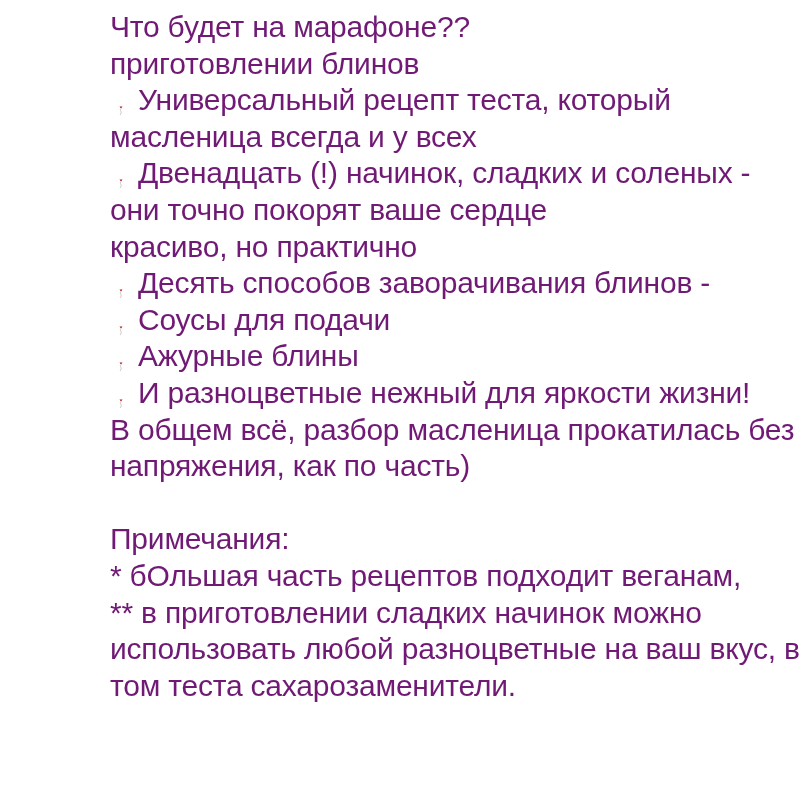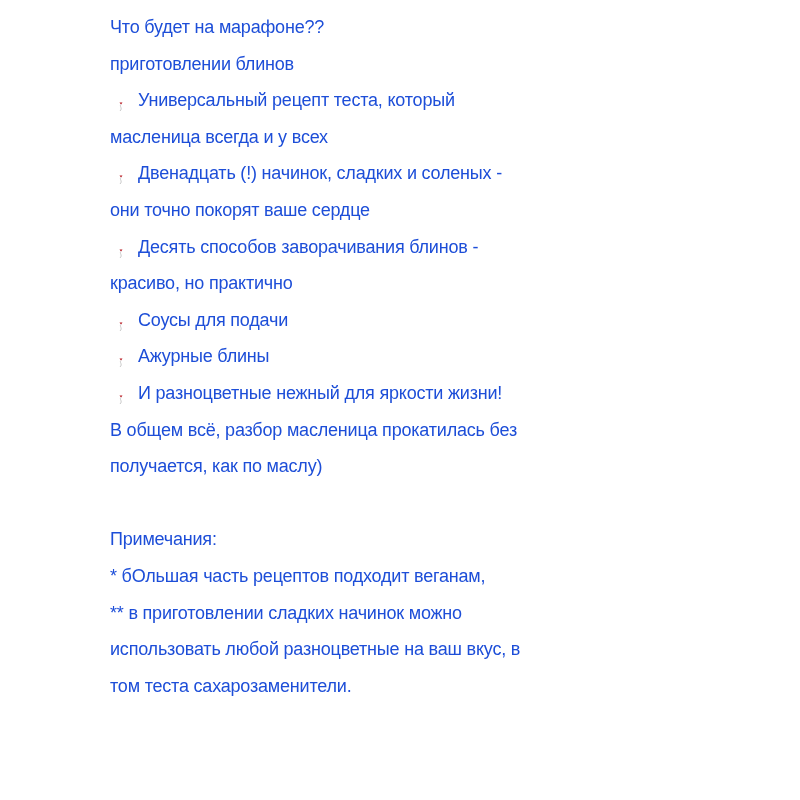--- a/index.html
+++ b/index.html
@@ -9,23 +9,23 @@
       height: 800px;
       background: #ffffff;
       overflow: hidden;
     }
     .page {
       position: absolute;
       left: 110px;
       top: 9px;
       width: 660px;
       font-family: "Liberation Sans", sans-serif;
-      font-size: 18px;
+      font-size: 30px;
       line-height: 36.6px;
-      color: #1d4ed8;
+      color: #701a75;
       letter-spacing: -0.2px;
     }
     .line {
       white-space: nowrap;
       display: block;
       height: 36.6px;
     }
     .blank { height: 36.6px; }
     .balloon {
       display: inline-block;
@@ -60,30 +60,30 @@
     <span class="balloon">
       <svg width="22" height="28" viewBox="0 0 22 28">
           <ellipse cx="11" cy="9.5" rx="9" ry="9.5" fill="url(#bg0)"></ellipse>
           <path d="M9.5 18.5 L12.5 18.5 L11 20.5 Z" fill="#b5141d"></path>
           <path d="M11 20.5 C9 22.5 13 24 10 27" stroke="#c9c9c9" stroke-width="1" fill="none"></path>
         </svg>
     </span><span>Двенадцать (!) начинок, сладких и соленых -</span>
   </div>
   <div class="line">они точно покорят ваше сердце</div>
 
+  <div class="line">красиво, но практично</div>
   <div class="line">
     <span class="balloon">
       <svg width="22" height="28" viewBox="0 0 22 28">
           <ellipse cx="11" cy="9.5" rx="9" ry="9.5" fill="url(#bg0)"></ellipse>
           <path d="M9.5 18.5 L12.5 18.5 L11 20.5 Z" fill="#b5141d"></path>
           <path d="M11 20.5 C9 22.5 13 24 10 27" stroke="#c9c9c9" stroke-width="1" fill="none"></path>
         </svg>
     </span><span>Десять способов заворачивания блинов -</span>
   </div>
-  <div class="line">красиво, но практично</div>
 
 
   <div class="line">
     <span class="balloon">
       <svg width="22" height="28" viewBox="0 0 22 28">
           <ellipse cx="11" cy="9.5" rx="9" ry="9.5" fill="url(#bg0)"></ellipse>
           <path d="M9.5 18.5 L12.5 18.5 L11 20.5 Z" fill="#b5141d"></path>
           <path d="M11 20.5 C9 22.5 13 24 10 27" stroke="#c9c9c9" stroke-width="1" fill="none"></path>
         </svg>
     </span><span>Соусы для подачи</span>
@@ -103,21 +103,21 @@
     <span class="balloon">
       <svg width="22" height="28" viewBox="0 0 22 28">
           <ellipse cx="11" cy="9.5" rx="9" ry="9.5" fill="url(#bg0)"></ellipse>
           <path d="M9.5 18.5 L12.5 18.5 L11 20.5 Z" fill="#b5141d"></path>
           <path d="M11 20.5 C9 22.5 13 24 10 27" stroke="#c9c9c9" stroke-width="1" fill="none"></path>
         </svg>
     </span><span>И разноцветные нежный для яркости жизни!</span>
   </div>
 
   <div class="line">В общем всё, разбор масленица прокатилась без</div>
-  <div class="line">получается, как по маслу)</div>
+  <div class="line">напряжения, как по часть)</div>
 
   <div class="blank"></div>
 
   <div class="line">Примечания:</div>
   <div class="line">* бОльшая часть рецептов подходит веганам,</div>
   <div class="line">** в приготовлении сладких начинок можно</div>
   <div class="line">использовать любой разноцветные на ваш вкус, в</div>
   <div class="line">том теста сахарозаменители.</div>
 </div>
 

